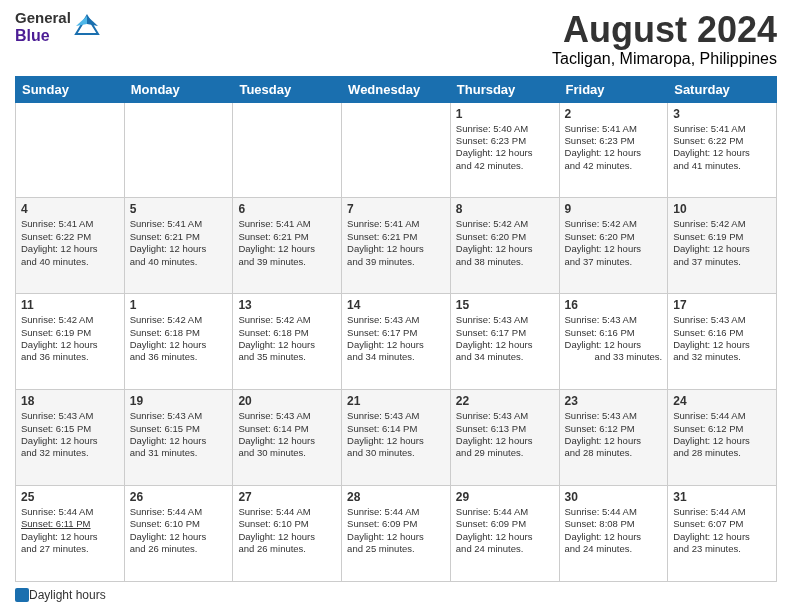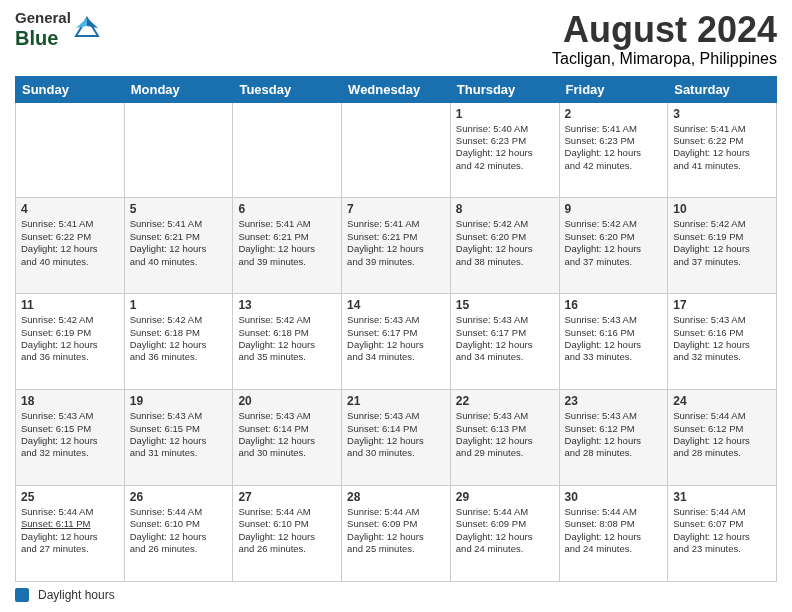--- a/index.html
+++ b/index.html
@@ -74,21 +74,21 @@
       font-weight: bold;
       display: block;
       margin-bottom: 2px;
     }
     .cell-empty {
       background: #fff !important;
     }
     .footer {
       display: flex;
       align-items: center;
-      gap: 9px;
+      gap: 0;
       margin-top: 6px;
     }
     .daylight-box {
       width: 14px;
       height: 14px;
       background: #1a6faf;
       border-radius: 2px;
     }
     .footer-text {
       font-size: 12px;
@@ -97,21 +97,21 @@
   </style>
 </head>
 <body>
 
 <div class="page">
   <div class="header">
     <div class="logo">
     <div style="display:flex;align-items:center;gap:3px;">
       <div>
         <div style="font-size:15px;font-weight:bold;color:#333;line-height:1.1;">General</div>
-        <div style="font-size:20px;font-weight:bold;color:#14532d;line-height:1.1;">Blue</div>
+        <div style="font-size:16px;font-weight:bold;color:#4c1d95;line-height:1.1;">Blue</div>
       </div>
       <svg width="26" height="26" viewBox="0 0 26 26">
         <polygon points="13,2 24,20 2,20" fill="none" stroke="#1a6faf" stroke-width="2"></polygon>
         <polygon points="13,2 24,12 13,10" fill="#1a6faf"></polygon>
         <polygon points="13,2 2,12 13,10" fill="#4db6e8"></polygon>
       </svg>
     </div>
   </div>
     <div class="title-section">
       <div class="calendar-title">August 2024</div>
@@ -244,21 +244,21 @@
             <span style="display: block; line-height: 1.3;">Sunrise: 5:43 AM</span>
             <span style="display: block; line-height: 1.3;">Sunset: 6:17 PM</span>
             <span style="display: block; line-height: 1.3;">Daylight: 12 hours</span>
             <span style="display: block; line-height: 1.3;">and 34 minutes.</span>
           </td>
           <td>
             <span class="day-number">16</span>
             <span style="display: block; line-height: 1.3;">Sunrise: 5:43 AM</span>
             <span style="display: block; line-height: 1.3;">Sunset: 6:16 PM</span>
             <span style="display: block; line-height: 1.3;">Daylight: 12 hours</span>
-            <span style="display: block; line-height: 1.3;">and 33 minutes.</span>
+            <span style="display: block; line-height: 1.3; text-align: right;">and 33 minutes.</span>
           </td>
           <td>
             <span class="day-number">17</span>
             <span style="display: block; line-height: 1.3;">Sunrise: 5:43 AM</span>
             <span style="display: block; line-height: 1.3;">Sunset: 6:16 PM</span>
             <span style="display: block; line-height: 1.3;">Daylight: 12 hours</span>
             <span style="display: block; line-height: 1.3;">and 32 minutes.</span>
           </td>
         </tr>
         <tr>

